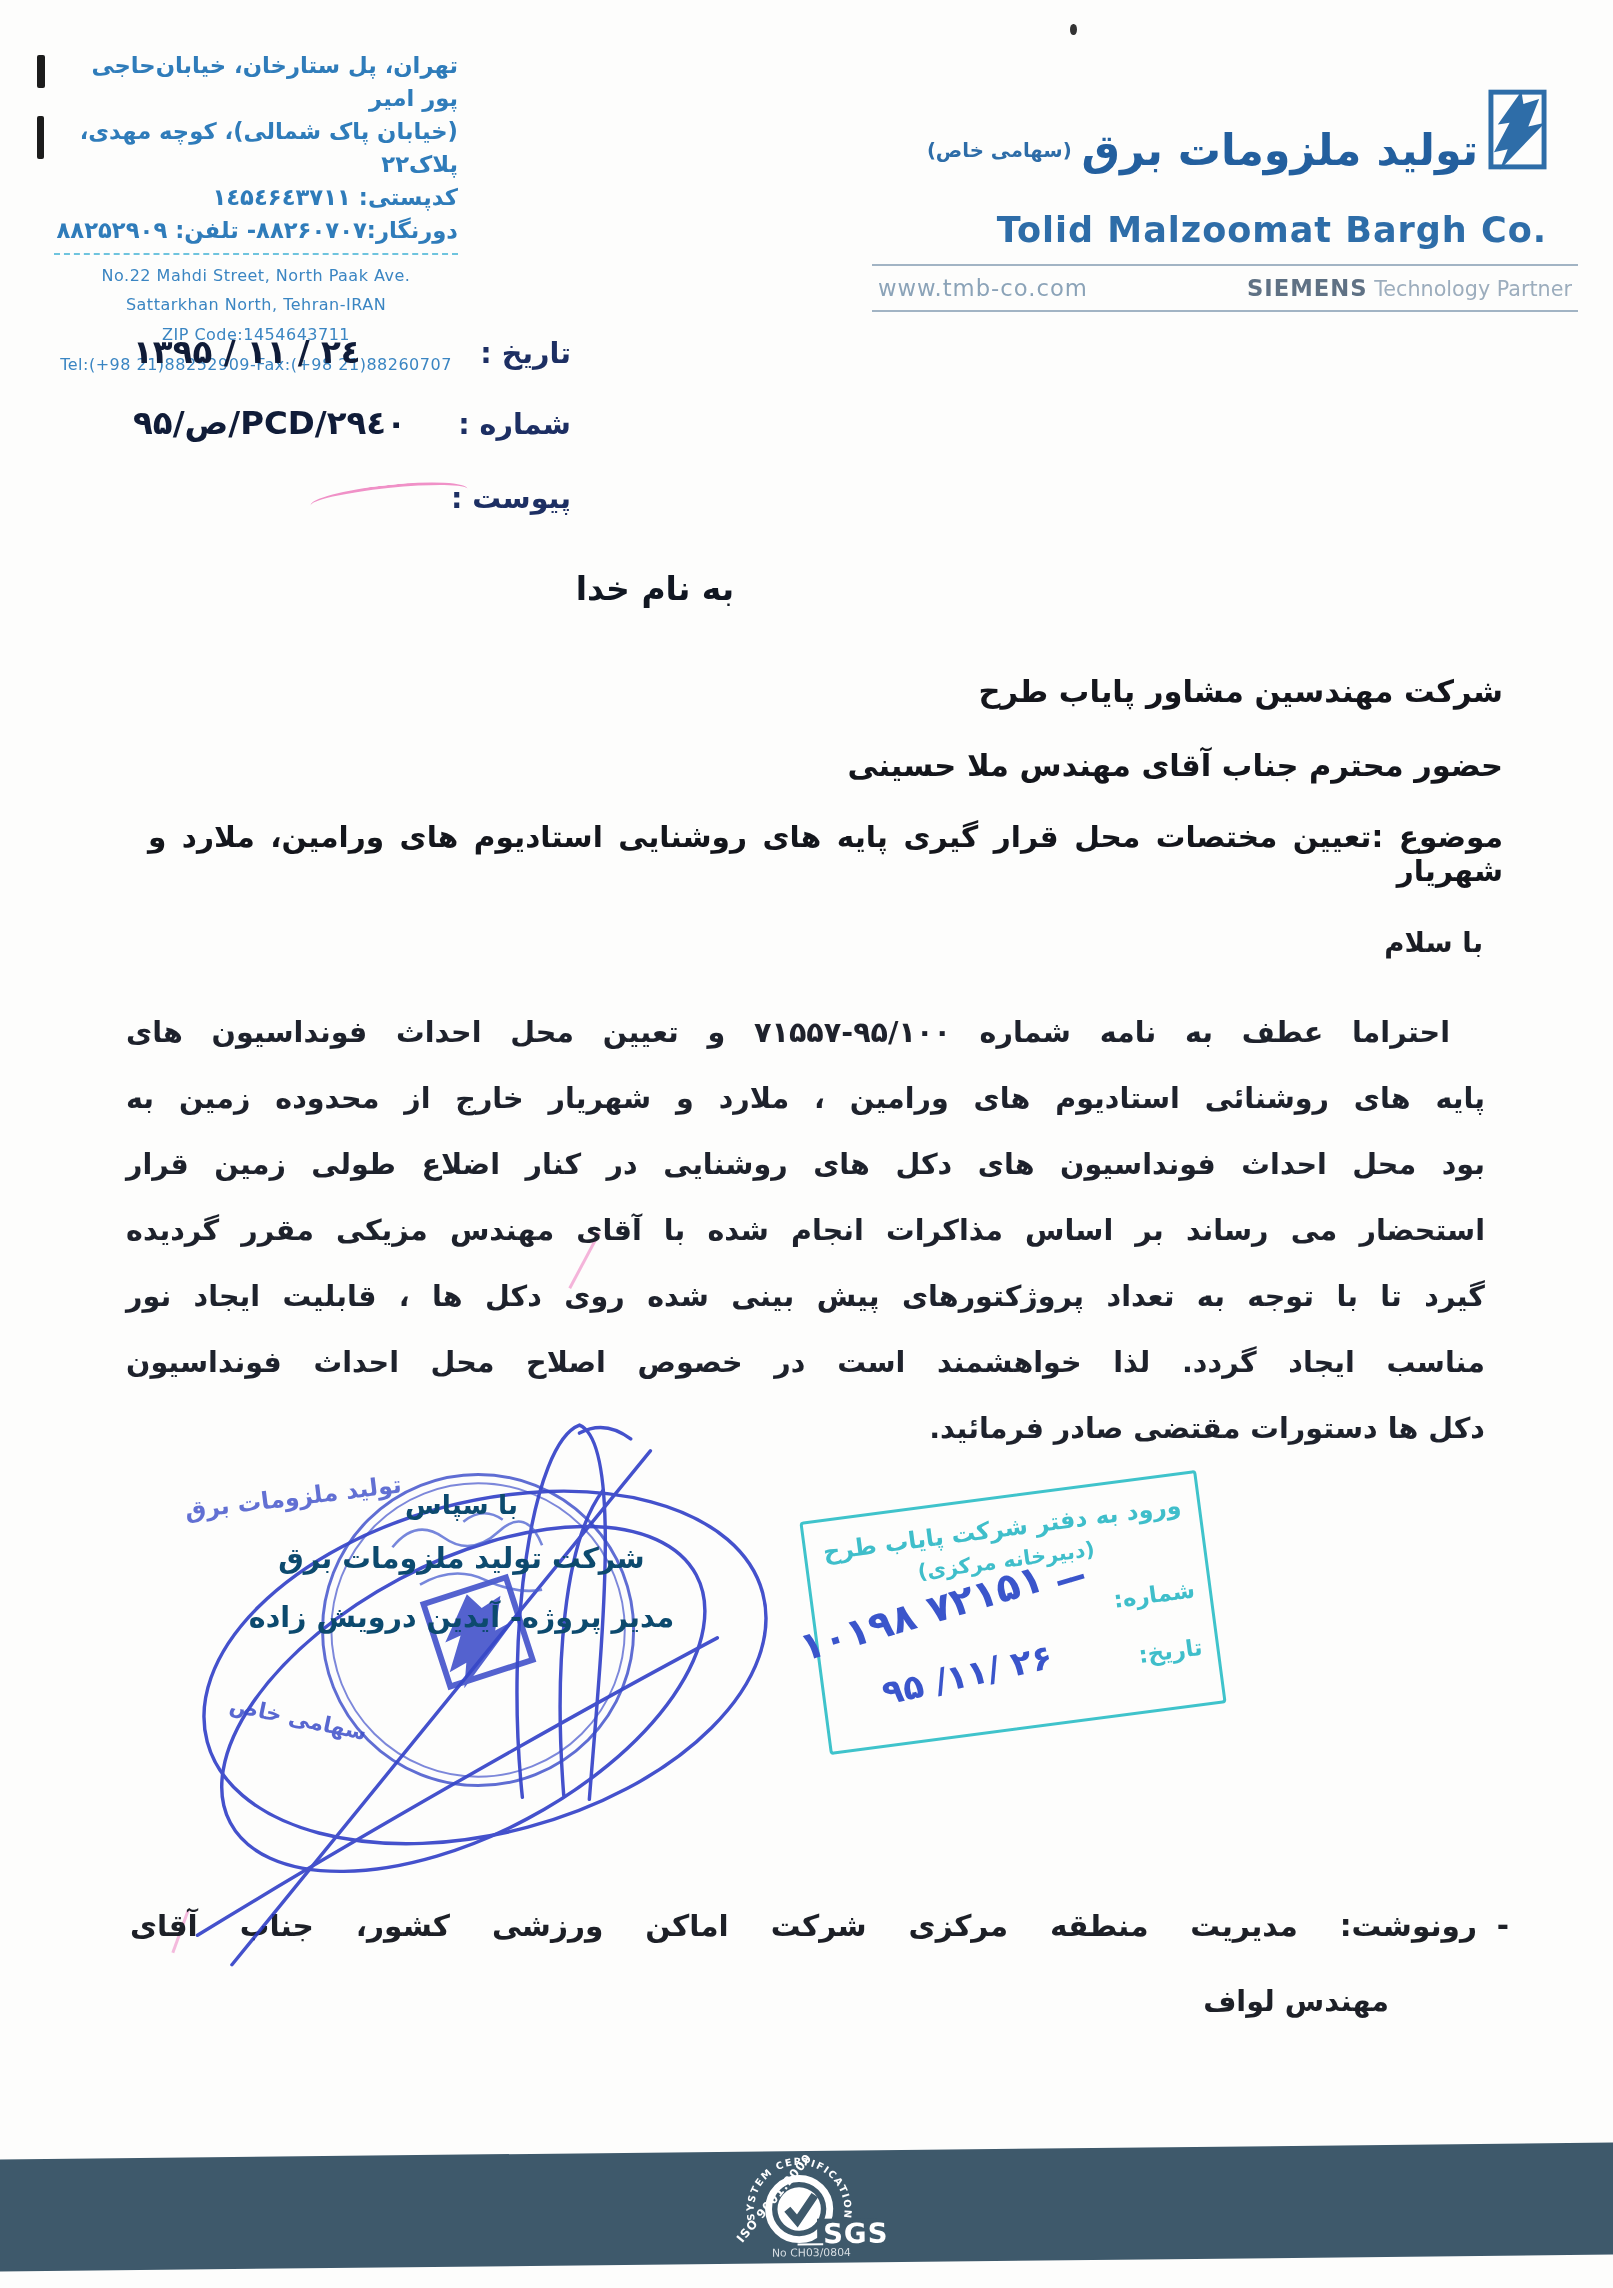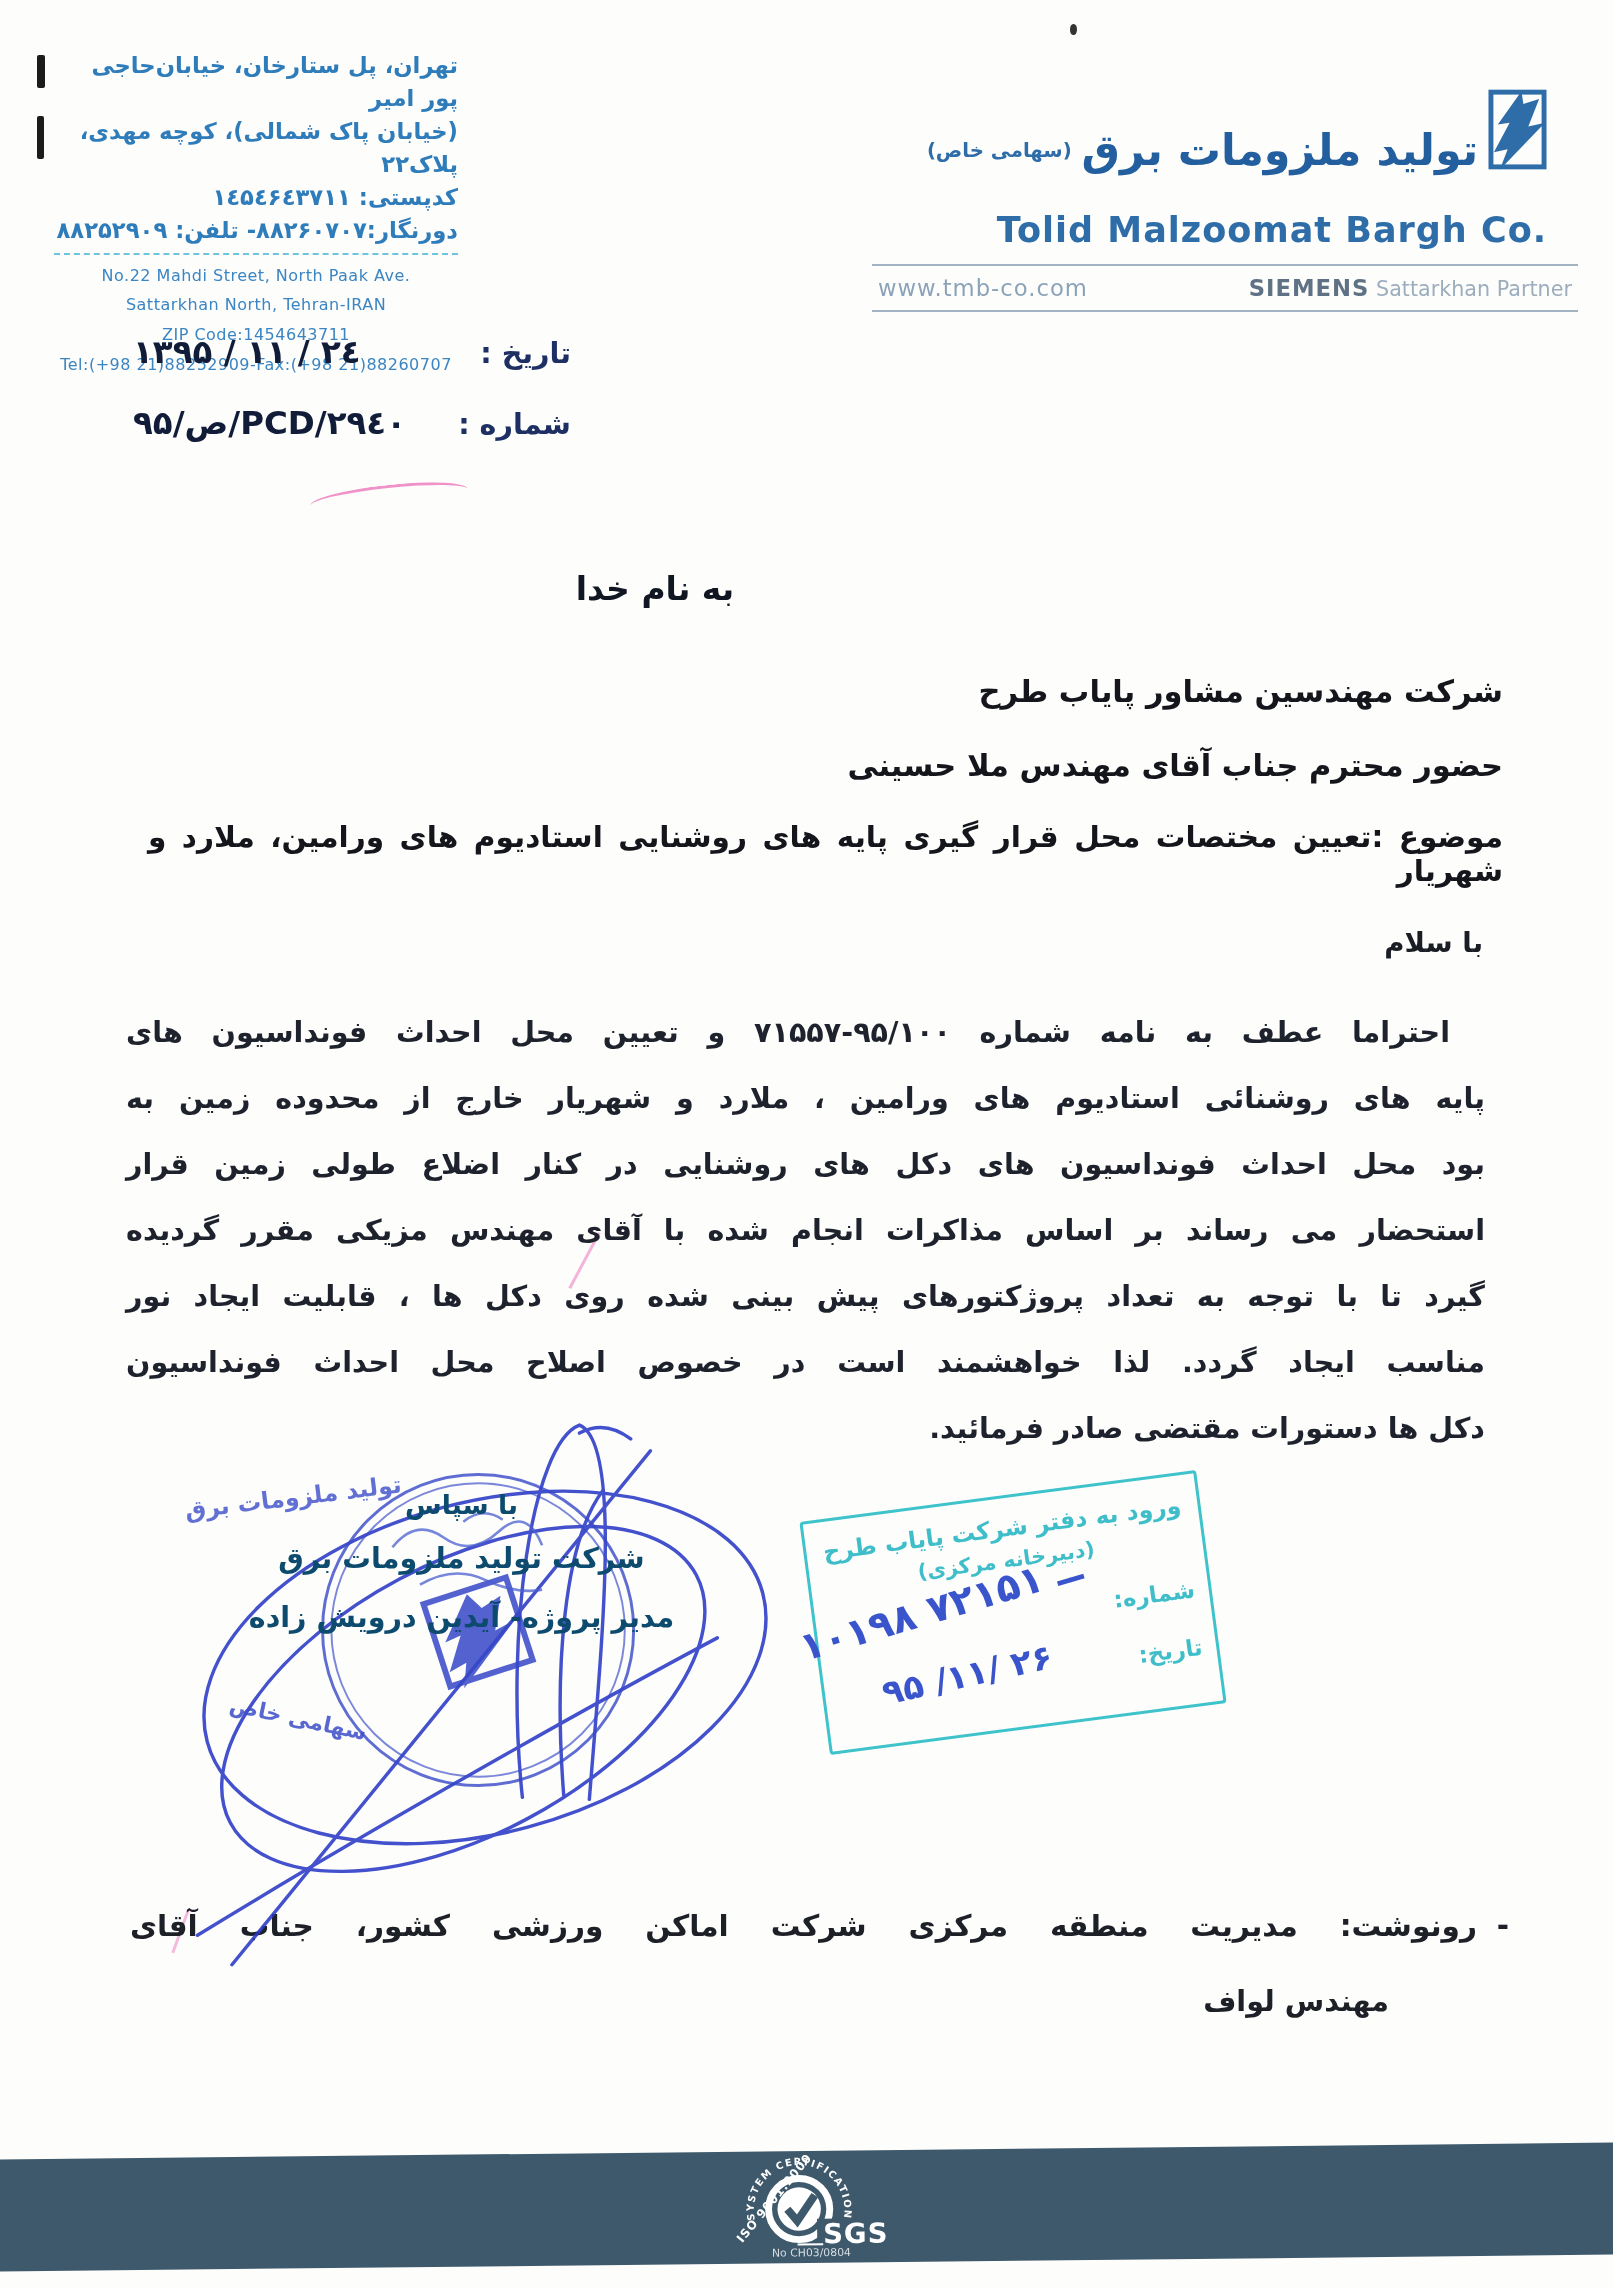--- a/index.html
+++ b/index.html
@@ -115,32 +115,35 @@
     <span class="brand-fa">تولید ملزومات برق</span>
     <svg class="brand-logo" viewBox="0 0 60 84">
       <rect x="3" y="3" width="54" height="76" fill="none" stroke="#2e6da8" stroke-width="5"></rect>
       <polygon fill="#2e6da8" points="34,2 10,36 22,34 6,64 20,61 12,82 58,34 41,38 52,10 36,15"></polygon>
     </svg>
   </div>
   <div class="abs brand-en">Tolid Malzoomat Bargh Co.</div>
   <div class="abs partner-band">
     <span class="site-text">www.tmb-co.com</span>
     <span>
-      <span class="partner-bold">SIEMENS</span><span class="partner-rest"> Sattarkhan Partner</span>
+      <span class="partner-bold">SIEMENS</span><span class="partner-rest"> Technology Partner</span>
     </span>
   </div>
 
   <div class="abs meta">
     <div class="meta-row row-date">
       <span class="meta-label">تاریخ :</span>
       <span class="meta-value">۱۳۹۵ / ۱۱ / ۲٤</span>
     </div>
     <div class="meta-row row-num">
       <span class="meta-label">شماره :</span>
       <span class="meta-value">۹۵/ص/PCD/۲۹٤۰</span>
+    </div>
+    <div class="meta-row">
+      <span class="meta-label">پیوست :</span>
     </div>
   </div>
 
   <div class="abs bismillah">به نام خدا</div>
 
   <div class="abs recipient">
     <div class="r1">شرکت مهندسین مشاور پایاب طرح</div>
     <div class="r2">حضور محترم جناب آقای مهندس ملا حسینی</div>
     <div class="subject">موضوع :تعیین مختصات محل قرار گیری پایه های روشنایی استادیوم های ورامین، ملارد و شهریار</div>
   </div>

